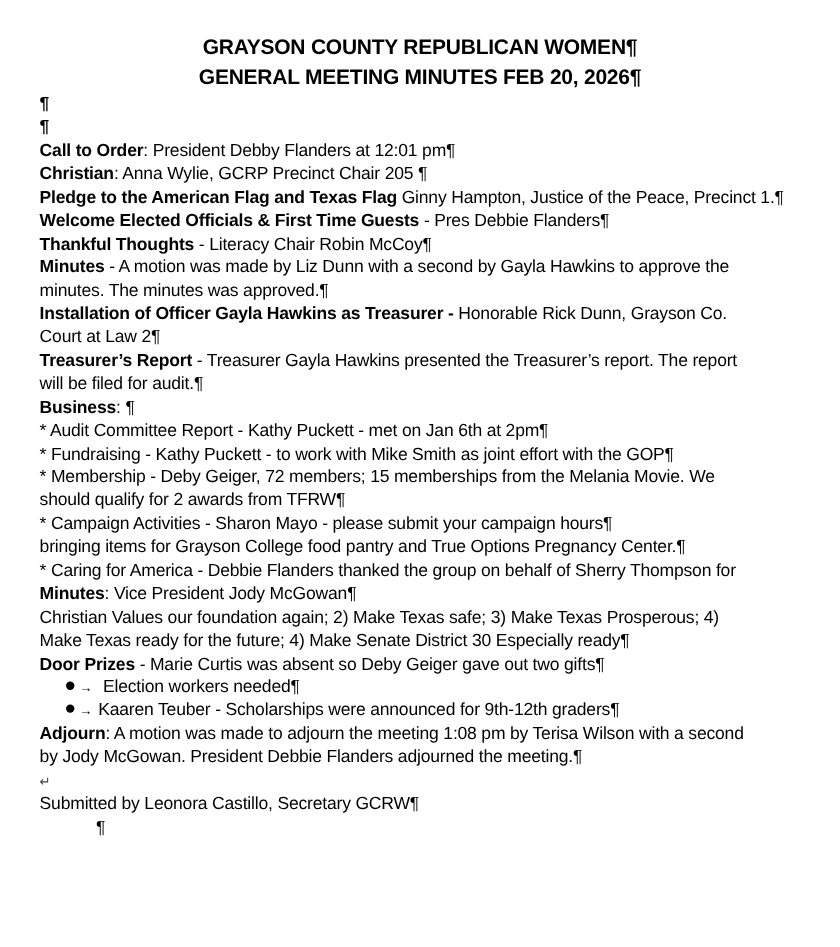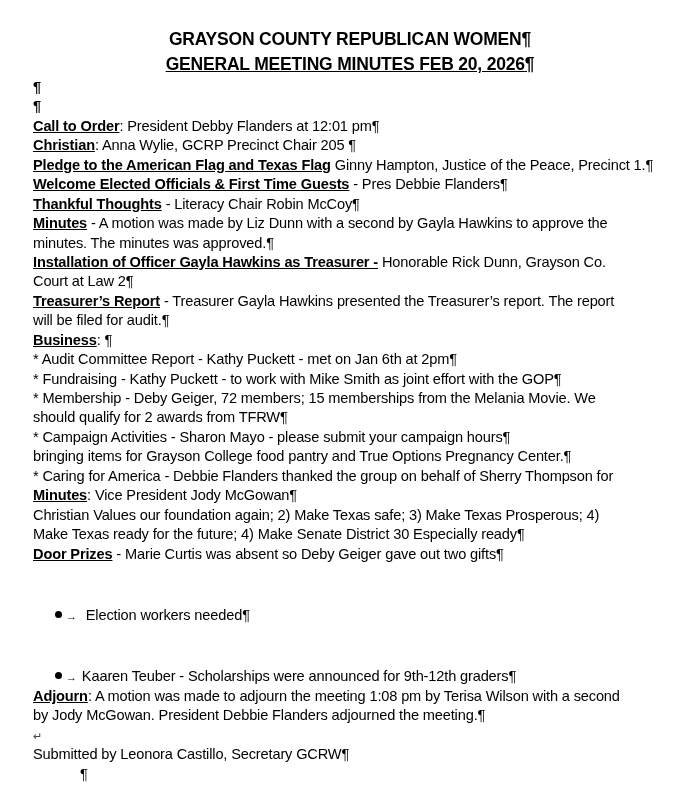--- a/index.html
+++ b/index.html
@@ -7,28 +7,28 @@
       width: 700px; height: 789px; overflow: hidden;
       font-family: "Liberation Sans", sans-serif;
       color: #000; position: relative;
     }
     .page { position: absolute; left: 0; top: 0; width: 700px; height: 671px; }
     .title {
       position: absolute; left: 0; width: 700px; text-align: center;
       font-weight: bold; font-size: 17.5px; letter-spacing: -0.2px;
     }
     .title.t1 { top: 29px; }
-    .title.t2 { top: 54px; text-decoration: underline; }
+    .title.t2 { top: 54px; }
     .body { position: absolute; left: 33px; top: 78px; width: 650px; font-size: 14.6px; line-height: 19.45px; letter-spacing: -0.15px; }
     .line { white-space: nowrap; height: 19.45px; }
     .para { }
     .para .line { }
-    b { font-weight: bold; text-decoration: underline; }
+    b { font-weight: bold; }
     .pmb { font-weight: bold; }
-    .indent { padding-left: 22px; margin-top: 42px; }
+    .indent { padding-left: 22px; }
     .bullet-dot { display: inline-block; width: 7px; height: 7px; border-radius: 50%; background:#000; margin-right: 4px; vertical-align: 2px; }
     .arrow { font-size: 11px; margin-right: 5px; }
     .linebreak { font-size: 11px; color: #444; }
     .last-pm { padding-left: 47px; }
   </style>
 </head>
 <body>
 
 <div class="page">
   <div class="title t1"><span>GRAYSON COUNTY REPUBLICAN WOMEN</span><span class="pmb">¶</span></div>

